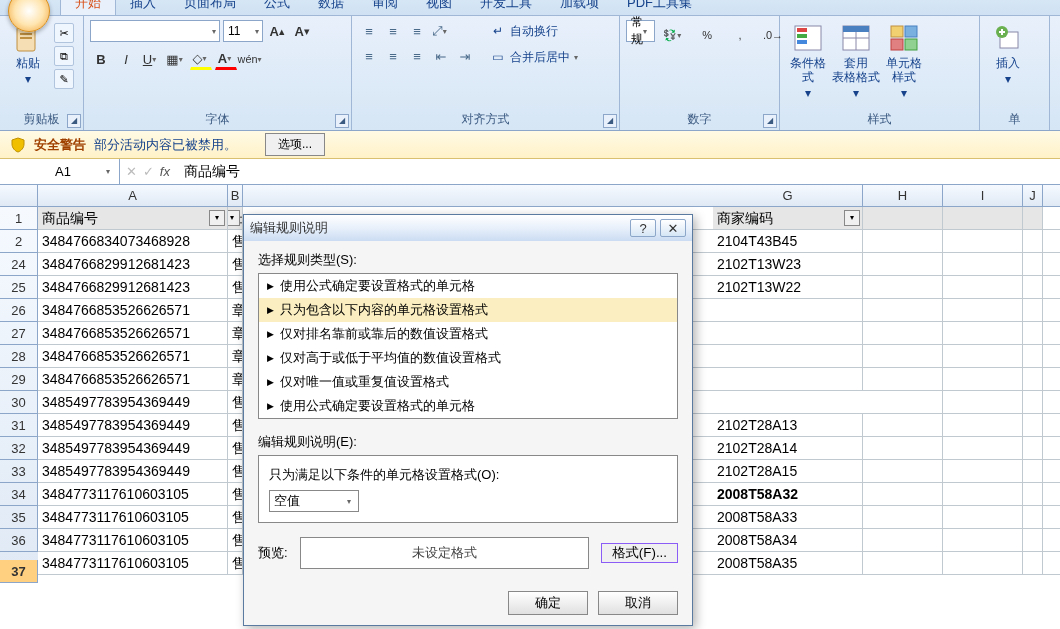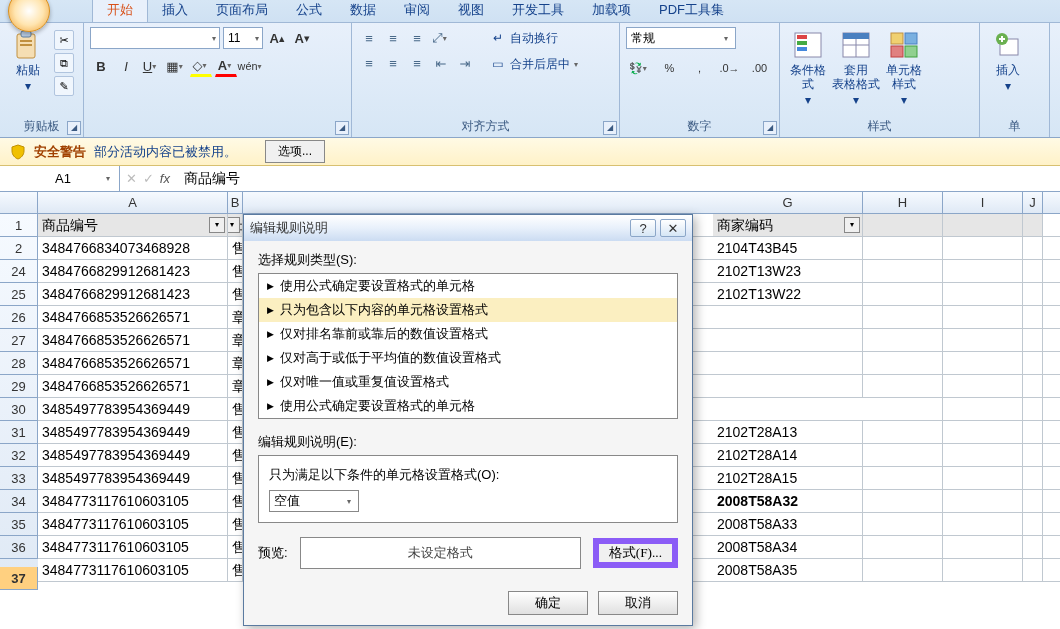--- a/index.html
+++ b/index.html
@@ -1,19 +1,19 @@
 <!DOCTYPE html>
 <html><head>
 <meta charset="utf-8">
 <style>
 * { margin: 0; padding: 0; box-sizing: border-box; font-family: "Microsoft YaHei", SimSun, sans-serif; }
 body { background: #fff; width: 1060px; height: 629px; overflow: hidden; font-size: 13px; position: relative; }
 
 
-.ribbon-tabs { background: linear-gradient(#d6e6f5,#cfe1f3); height: 23px; display: flex; align-items: flex-end; padding-left: 92px; border-bottom: 1px solid #a0b8d6; }
+.ribbon-tabs { background: linear-gradient(#d6e6f5,#cfe1f3); height: 16px; display: flex; align-items: flex-end; padding-left: 60px; border-bottom: 1px solid #a0b8d6; }
 .office-btn { position: absolute; left: 8px; top: -10px; width: 42px; height: 42px; border-radius: 50%; background: radial-gradient(#fff,#ffe5b0,#f0a030); border: 1px solid #d89020; box-shadow: 0 2px 4px rgba(0,0,0,.3); z-index: 5; }
 .ribbon-tab { padding: 3px 14px; font-size: 13px; color: #15428b; cursor: pointer; }
 .ribbon-tab.active { background: #e8f0fb; border: 1px solid #a0b8d6; border-bottom: none; border-radius: 3px 3px 0 0; color: #d85018; }
 
 
 .ribbon { background: linear-gradient(#e8f0fb,#d6e6f5); height: 115px; display: flex; border-bottom: 1px solid #8ba6c8; }
 .group { border-right: 1px solid #a0b8d6; display: flex; flex-direction: column; position: relative; padding: 4px 6px 0 6px; }
 .group-title { text-align: center; font-size: 12px; color: #3b5a82; margin-top: auto; padding: 2px 0; }
 .group-dlg { position: absolute; right: 2px; bottom: 2px; width: 14px; height: 14px; border: 1px solid #8ba6c8; background: #e8f0fb; font-size: 8px; line-height: 12px; text-align: center; color: #3b5a82; cursor: pointer; }
 .group-body { display: flex; gap: 4px; flex: 1; }
@@ -80,21 +80,21 @@
 .dlg-body { padding: 10px 14px 12px 14px; font-size: 13px; }
 .rule-list { border: 1px solid #888; background: #fff; margin-top: 4px; }
 .rule-item { padding: 3px 8px; display: flex; align-items: center; gap: 6px; cursor: pointer; }
 .rule-item.sel { background: #fbefc1; }
 .rule-item::before { content: "▶"; font-size: 9px; }
 .sect-lbl { margin-top: 14px; }
 .cond-box { border: 1px solid #888; background: #fff; margin-top: 4px; padding: 10px; }
 .cond-select { width: 90px; height: 22px; border: 1px solid #888; background: #fff; display: flex; align-items: center; justify-content: space-between; padding: 0 4px; margin-top: 6px; }
 .prev-row { display: flex; align-items: center; gap: 12px; margin-top: 14px; }
 .prev-box { flex: 1; height: 32px; border: 1px solid #888; background: #fff; display: flex; align-items: center; justify-content: center; color: #444; }
-.fmt-btn { padding: 0 10px; border: 6px solid #8b5cf6; background: #f0f0f0; cursor: pointer; font-family: Liberation Serif, serif; }
+.fmt-btn { padding: 0 10px; border: 1px solid #8b5cf6; background: #f0f0f0; cursor: pointer; }
 .dlg-btns { display: flex; justify-content: flex-end; gap: 10px; padding: 10px 14px; }
 .dlg-btn { width: 80px; height: 24px; border: 1px solid #888; background: linear-gradient(#fff,#e0e0e0); cursor: pointer; font-size: 13px; }
 
 svg { display: block; }
 </style>
 </head>
 <body>
 
 <div class="office-btn"></div>
 
@@ -179,20 +179,21 @@
         <div class="font-btn" style="border-bottom:3px solid #ff0000">
             <b>A</b>
             <span class="chev">▾</span>
           </div>
         <div class="font-btn">
             <sup>wén</sup>
             <span class="chev">▾</span>
           </div>
       </div>
     </div>
+    <div class="group-title">字体</div>
     <div class="group-dlg">◢</div>
   </div>
 
   <div class="group" style="width:268px">
     <div class="group-body">
       <div class="align-set">
         <div class="align-row">
           <div class="align-btn">≡</div>
           <div class="align-btn">≡</div>
           <div class="align-btn">≡</div>
@@ -216,21 +217,21 @@
             <span>合并后居中</span>
             <span class="chev">▾</span>
           </div>
       </div>
     </div>
     <div class="group-title">对齐方式</div>
     <div class="group-dlg">◢</div>
   </div>
 
   <div class="group" style="width:160px">
-    <div class="group-body" style="flex-direction:column">
+    <div class="group-body" style="flex-direction:row">
       <div class="num-combo">
           <span>常规</span>
           <span class="chev">▾</span>
         </div>
       <div class="num-row">
         <div class="num-btn">💱<span class="chev">▾</span></div>
         <div class="num-btn">%</div>
         <div class="num-btn">,</div>
         <div class="num-btn">.0→</div>
         <div class="num-btn">.00</div>

